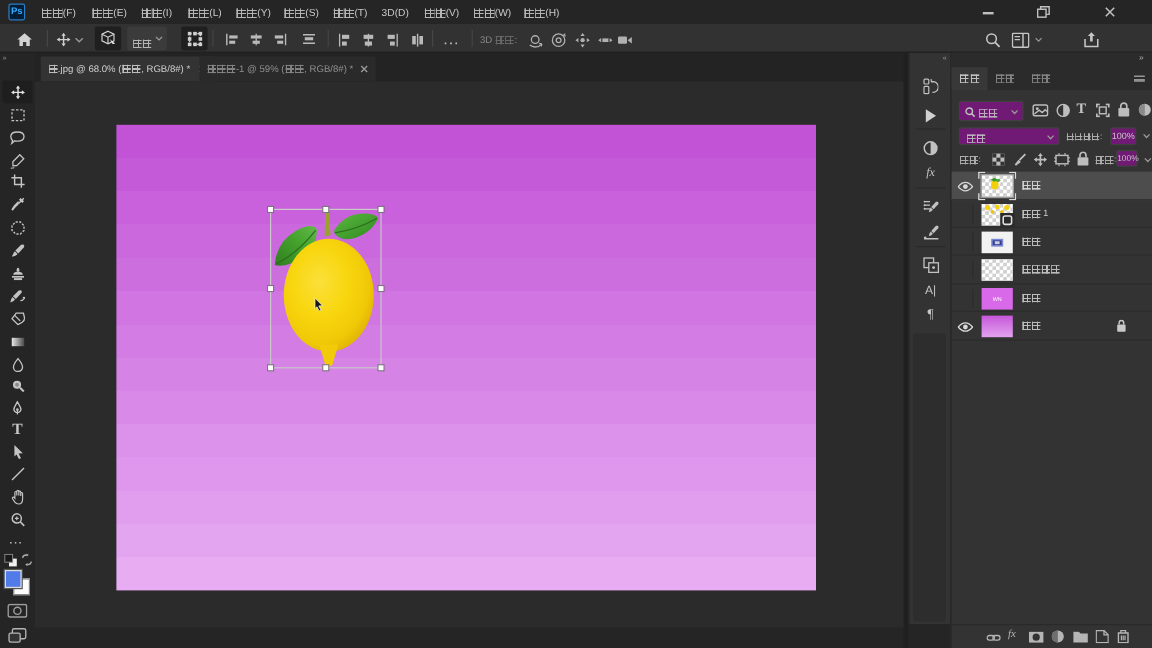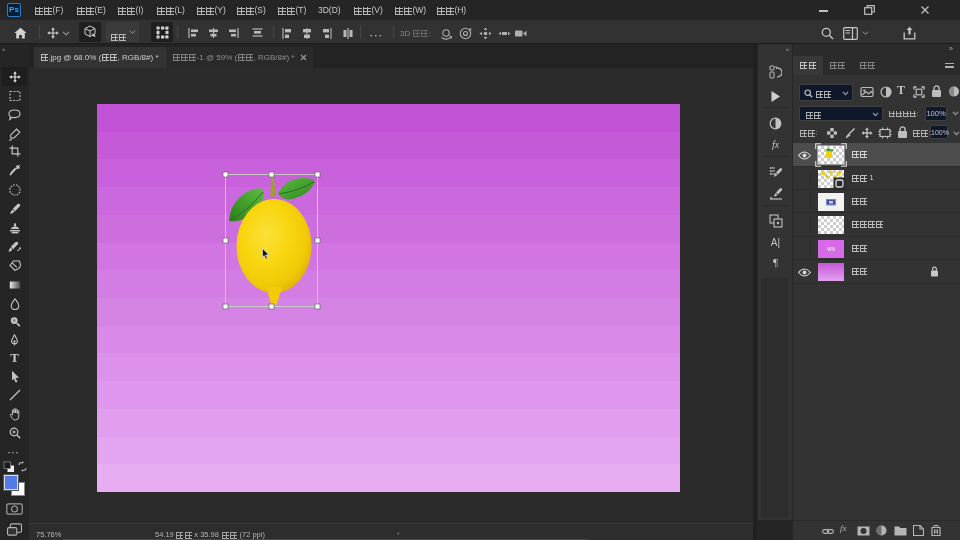--- a/index.html
+++ b/index.html
@@ -36,21 +36,21 @@
 #canvas{position:absolute;left:68px;top:36px;width:583px;height:388px;
 background:linear-gradient(180deg,#c253d7 0.0%,#c253d7 7.1%,#c55ad9 7.1%,#c55ad9 14.3%,#c861db 14.3%,#c861db 21.4%,#cb68dd 21.4%,#cb68dd 28.6%,#cd6edf 28.6%,#cd6edf 35.7%,#d075e1 35.7%,#d075e1 42.9%,#d37ce3 42.9%,#d37ce3 50.0%,#d683e6 50.0%,#d683e6 57.1%,#d98ae8 57.1%,#d98ae8 64.3%,#dc91ea 64.3%,#dc91ea 71.4%,#de97ec 71.4%,#de97ec 78.6%,#e19eee 78.6%,#e19eee 85.7%,#e4a5f0 85.7%,#e4a5f0 92.9%,#e7acf2 92.9%,#e7acf2 100.0%)}
 
 #status{left:29px;top:523px;width:727px;height:17px;background:#2d2d2d;border-top:1px solid #3a3a3a;color:#b5b5b5;font-size:7.5px}
 
 #stripgap{left:753px;top:44px;width:4px;height:496px;background:#202020}
 #iconstrip{left:757px;top:44px;width:35px;height:476px;background:#333333;border-left:1px solid #262626}
 .sic{position:absolute;left:0;width:35px;height:16px;display:flex;align-items:center;justify-content:center;color:#c2c2c2}
 #panel{left:792px;top:44px;width:168px;height:496px;background:#333333;border-left:1px solid #262626;font-size:7.5px;line-height:1}
 .prow{position:absolute;left:0;width:168px}
-.well{background:#0f172a;border:1px solid #404040;border-radius:2px;color:#c5c5c5}
+.well{background:#701a75;border:1px solid #404040;border-radius:2px;color:#c5c5c5}
 .layrow{position:absolute;left:0;width:168px;height:23px;border-bottom:1px solid #2c2c2c;color:#cfcfcf}
 .eyebox{position:absolute;left:3px;top:4px;width:15px;height:15px;border-right:1px solid #2c2c2c}
 .thumb{position:absolute;left:25px;top:3px;width:26px;height:18px;background:#fff}
 .checker{background:
  linear-gradient(45deg,#cdcdcd 25%,transparent 25%,transparent 75%,#cdcdcd 75%),
  linear-gradient(45deg,#cdcdcd 25%,transparent 25%,transparent 75%,#cdcdcd 75%),#fff;
  background-size:6px 6px;background-position:0 0,3px 3px}
 .lname{position:absolute;left:58px;top:7px;font-size:7.5px}
 svg{display:block}
 </style></head><body>
@@ -441,26 +441,20 @@
           <rect x="95" y="73" width="5" height="5"></rect>
       <rect x="3" y="139" width="5" height="5"></rect>
           <rect x="49" y="139" width="5" height="5"></rect>
           <rect x="95" y="139" width="5" height="5"></rect>
     </g>
 
     <path d="M42.5 83.5 L48.8 89.8 L45.7 89.9 L47.5 93.4 L45.9 94.1 L44.2 90.6 L42.5 92.2 z" fill="#151515" stroke="#f2f2f2" stroke-width="0.6"></path>
   </svg>
 </div>
 
-<div class="abs" id="status">
-  <span style="position:absolute;left:7px;top:6px">75.76%</span>
-  <span style="position:absolute;left:126px;top:6px">54.19 <i class="cj c7"></i><i class="cj c7"></i> x 35.98 <i class="cj c7"></i><i class="cj c7"></i> (72 ppi)</span>
-  <span style="position:absolute;left:368px;top:5px;color:#9a9a9a">›</span>
-  <div style="position:absolute;left:33px;top:15px;width:526px;height:1px;background:#4a4a4a"></div>
-</div>
 
 <div class="abs" id="stripgap"></div>
 <div class="abs" id="iconstrip">
   <div style="position:absolute;right:4px;top:2px;color:#9a9a9a;font-size:6px;letter-spacing:-1px">«</div>
   <div class="sic" style="top:20px">
     <svg width="13" height="14" viewBox="0 0 13 14">
           <rect x="1" y="1" width="4" height="4" rx="0.8" fill="none" stroke="#c2c2c2" stroke-width="1"></rect>
           <rect x="1" y="7" width="4" height="6" rx="0.8" fill="none" stroke="#c2c2c2" stroke-width="1"></rect>
           <path d="M8 12 A4.5 4.5 0 1 0 7.2 3.2" fill="none" stroke="#c2c2c2" stroke-width="1.1"></path>
           <path d="M7.2 3.2 l-0.3 -2.2 M7.2 3.2 l2.2 -0.3" stroke="#c2c2c2" stroke-width="1"></path>

